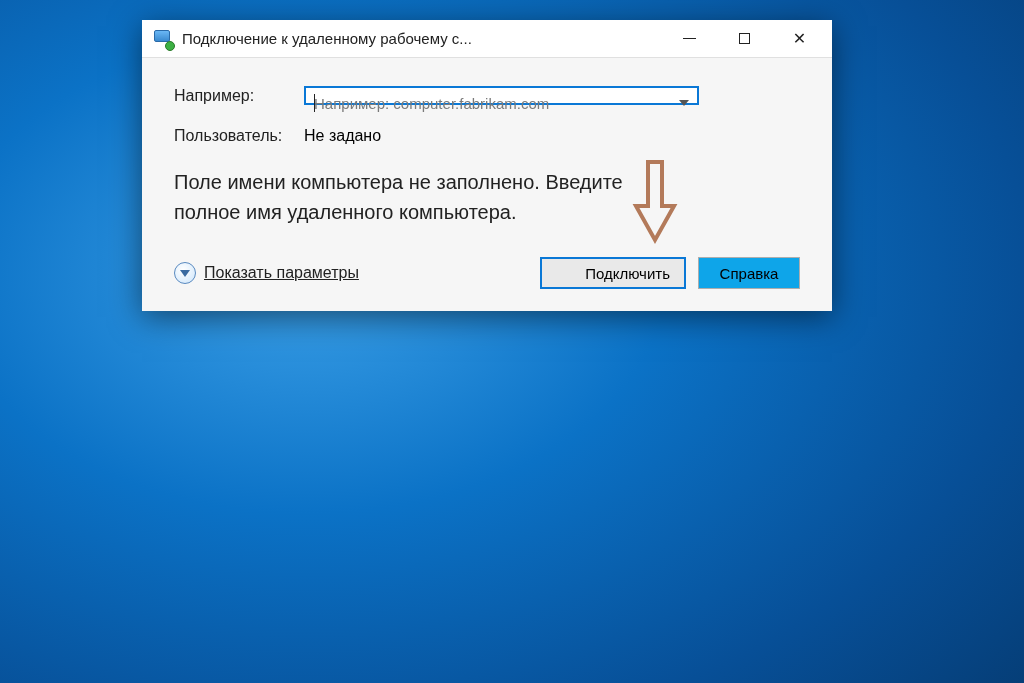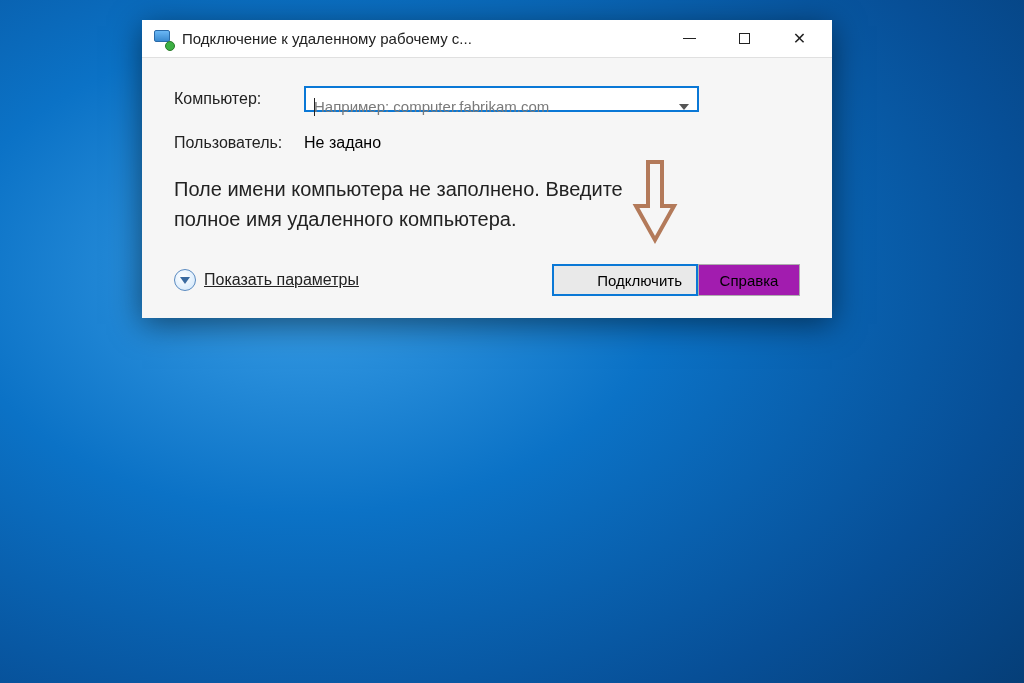--- a/index.html
+++ b/index.html
@@ -127,21 +127,21 @@
     font-size: 16px;
     color: #222;
   }
   .form-row .value {
     font-size: 16px;
     color: #000000;
   }
   .combo {
     flex: 1;
     max-width: 395px;
-    height: 26px;
+    height: 19px;
     border: 2px solid #0a78d6;
     background: #fff;
     display: flex;
     align-items: center;
     padding: 15px 6px 0 8px;
     position: relative;
   }
   .combo input {
     flex: 1; border: none; outline: none;
     font-size: 15px; color: #222;
@@ -168,20 +168,21 @@
     font-size: 20px;
     color: #222;
     line-height: 1.5;
     margin-bottom: 30px;
     max-width: 520px;
   }
   
   .footer {
     display: flex;
     align-items: center;
+    gap: 12px;
   }
   .options-link {
     display: flex;
     align-items: center;
     gap: 8px;
     cursor: pointer;
   }
   .options-link .circle-chevron {
     width: 22px; height: 22px;
     border: 1px solid #5a8ac0;
@@ -200,21 +201,21 @@
     font-size: 16px;
     color: #222;
     text-decoration: underline;
   }
   .spacer { flex: 1; }
   .win-button {
     height: 32px;
     min-width: 102px;
     padding: 0 14px;
     font-size: 15px;
-    background: #a21caf;
+    background: #0ea5e9;
     border: 1px solid #adadad;
     cursor: pointer;
     text-align: center;
   }
   .win-button.default {
     border: 2px solid #0a78d6;
     background: #e9e9e9;
     padding-left: 43px;
   }
   
@@ -248,21 +249,21 @@
         <div class="btn close">
             <span class="close-x"></span>
           </div>
       </div>
     </div>
 
 
     <div class="body-area">
 
       <div class="form-row">
-        <div class="label">Компьютер:</div>
+        <div class="label">Например:</div>
         <div class="combo">
           <span class="cursor-blink"></span>
           <input type="text" placeholder="Например: computer.fabrikam.com" style="">
           <div class="caret"></div>
         </div>
       </div>
 
       <div class="form-row">
         <div class="label">Пользователь:</div>
         <div class="value">Не задано</div>

